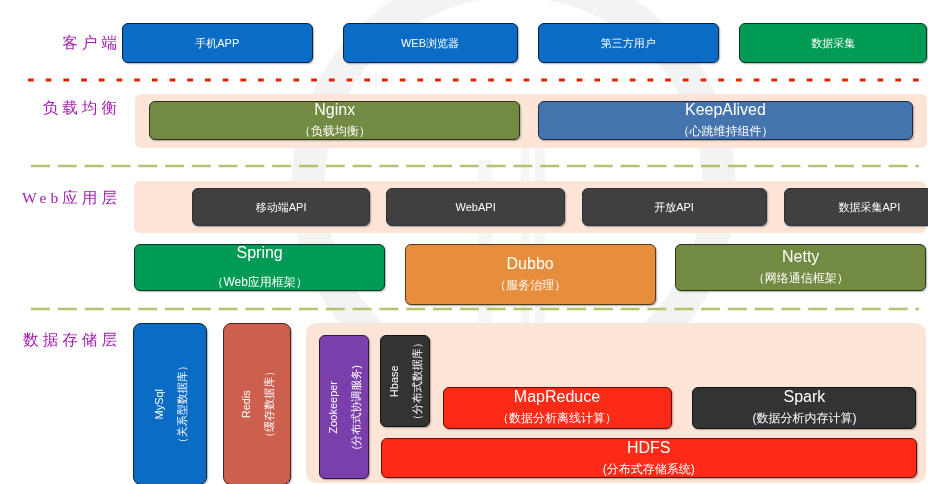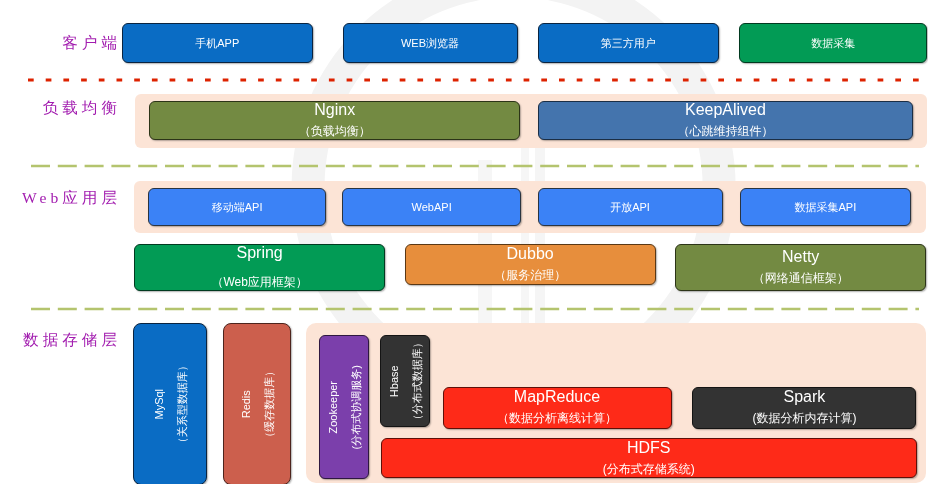--- a/index.html
+++ b/index.html
@@ -62,21 +62,21 @@
     white-space:nowrap;
   }
   .node.vert .rot .t{font-size:11px;line-height:12px;}
   .node.vert .rot .s{font-size:11px;line-height:12px;margin-top:10.5px;}
 
   
   .c-blue{background:#0a6cc4;border-color:#0a2440;}
   .c-green{background:#029b55;border-color:#013a20;}
   .c-olive{background:#738a42;border-color:#2c3418;}
   .c-steelblue{background:#4474ad;border-color:#1b2e45;}
-  .c-slate{background:#3b82f6;border-color:#2a3440;}
+  .c-slate{background:#404040;border-color:#2a3440;margin-left:44px;}
   .c-orange{background:#e78e3c;border-color:#5a3815;}
   .c-purple{background:#7b3fab;border-color:#2e1840;}
   .c-red{background:#fe2a18;border-color:#5e1009;}
   .c-dark{background:#333333;border-color:#141414;}
   .c-brick{background:#cc5f4d;border-color:#4d241d;}
 </style>
 </head>
 <body>
 
 <div id="stage">
@@ -135,21 +135,21 @@
   <div class="node single c-slate" style="left:537.5px;top:188.3px;width:185.1px;height:37.7px;">
     <div class="t">开放API</div>
   </div>
   <div class="node single c-slate" style="left:739.5px;top:188.3px;width:171.7px;height:37.7px;">
     <div class="t">数据采集API</div>
   </div>
   <div class="node c-green" style="left:134.0px;top:244.1px;width:251.3px;height:46.7px;gap:8px;">
     <div class="t">Spring</div>
     <div class="s">（Web应用框架）</div>
   </div>
-  <div class="node c-orange" style="left:404.7px;top:244.1px;width:250.9px;height:41px;">
+  <div class="node c-orange" style="left:404.7px;top:244.1px;width:250.9px;height:61px;">
     <div class="t">Dubbo</div>
     <div class="s">（服务治理）</div>
   </div>
   <div class="node c-olive" style="left:675.3px;top:244.1px;width:250.8px;height:46.7px;">
     <div class="t">Netty</div>
     <div class="s">（网络通信框架）</div>
   </div>
   <svg class="divider" style="left:0;top:303px;width:928px;height:12px;" viewBox="0 0 928 12">
       <line x1="31" y1="6" x2="919" y2="6" stroke="#b4c46e" stroke-width="2.6" stroke-dasharray="19 7.8" stroke-linecap="butt"></line>
     </svg>

